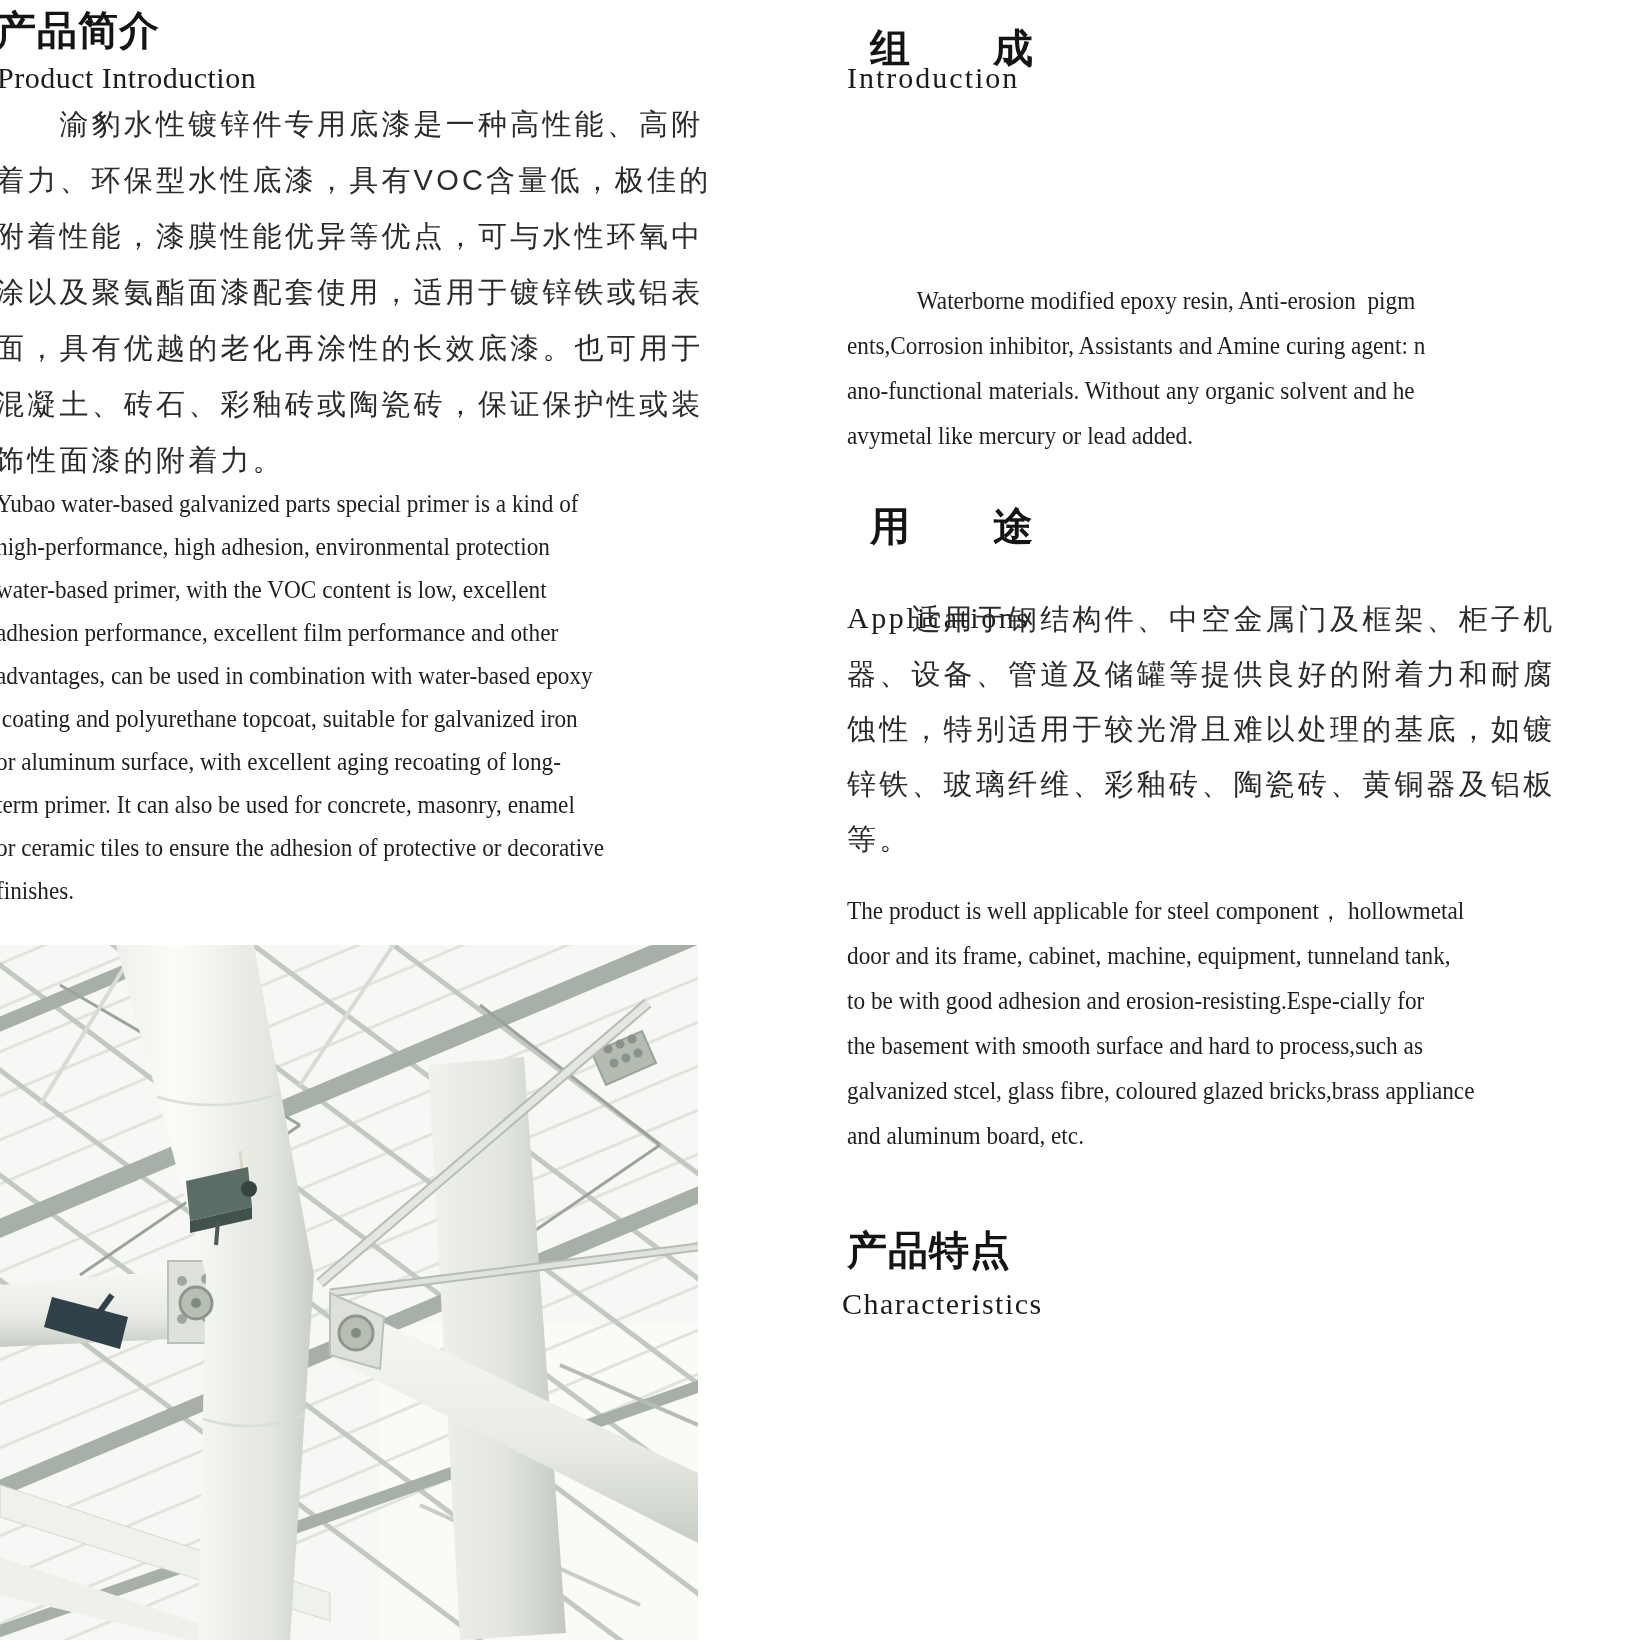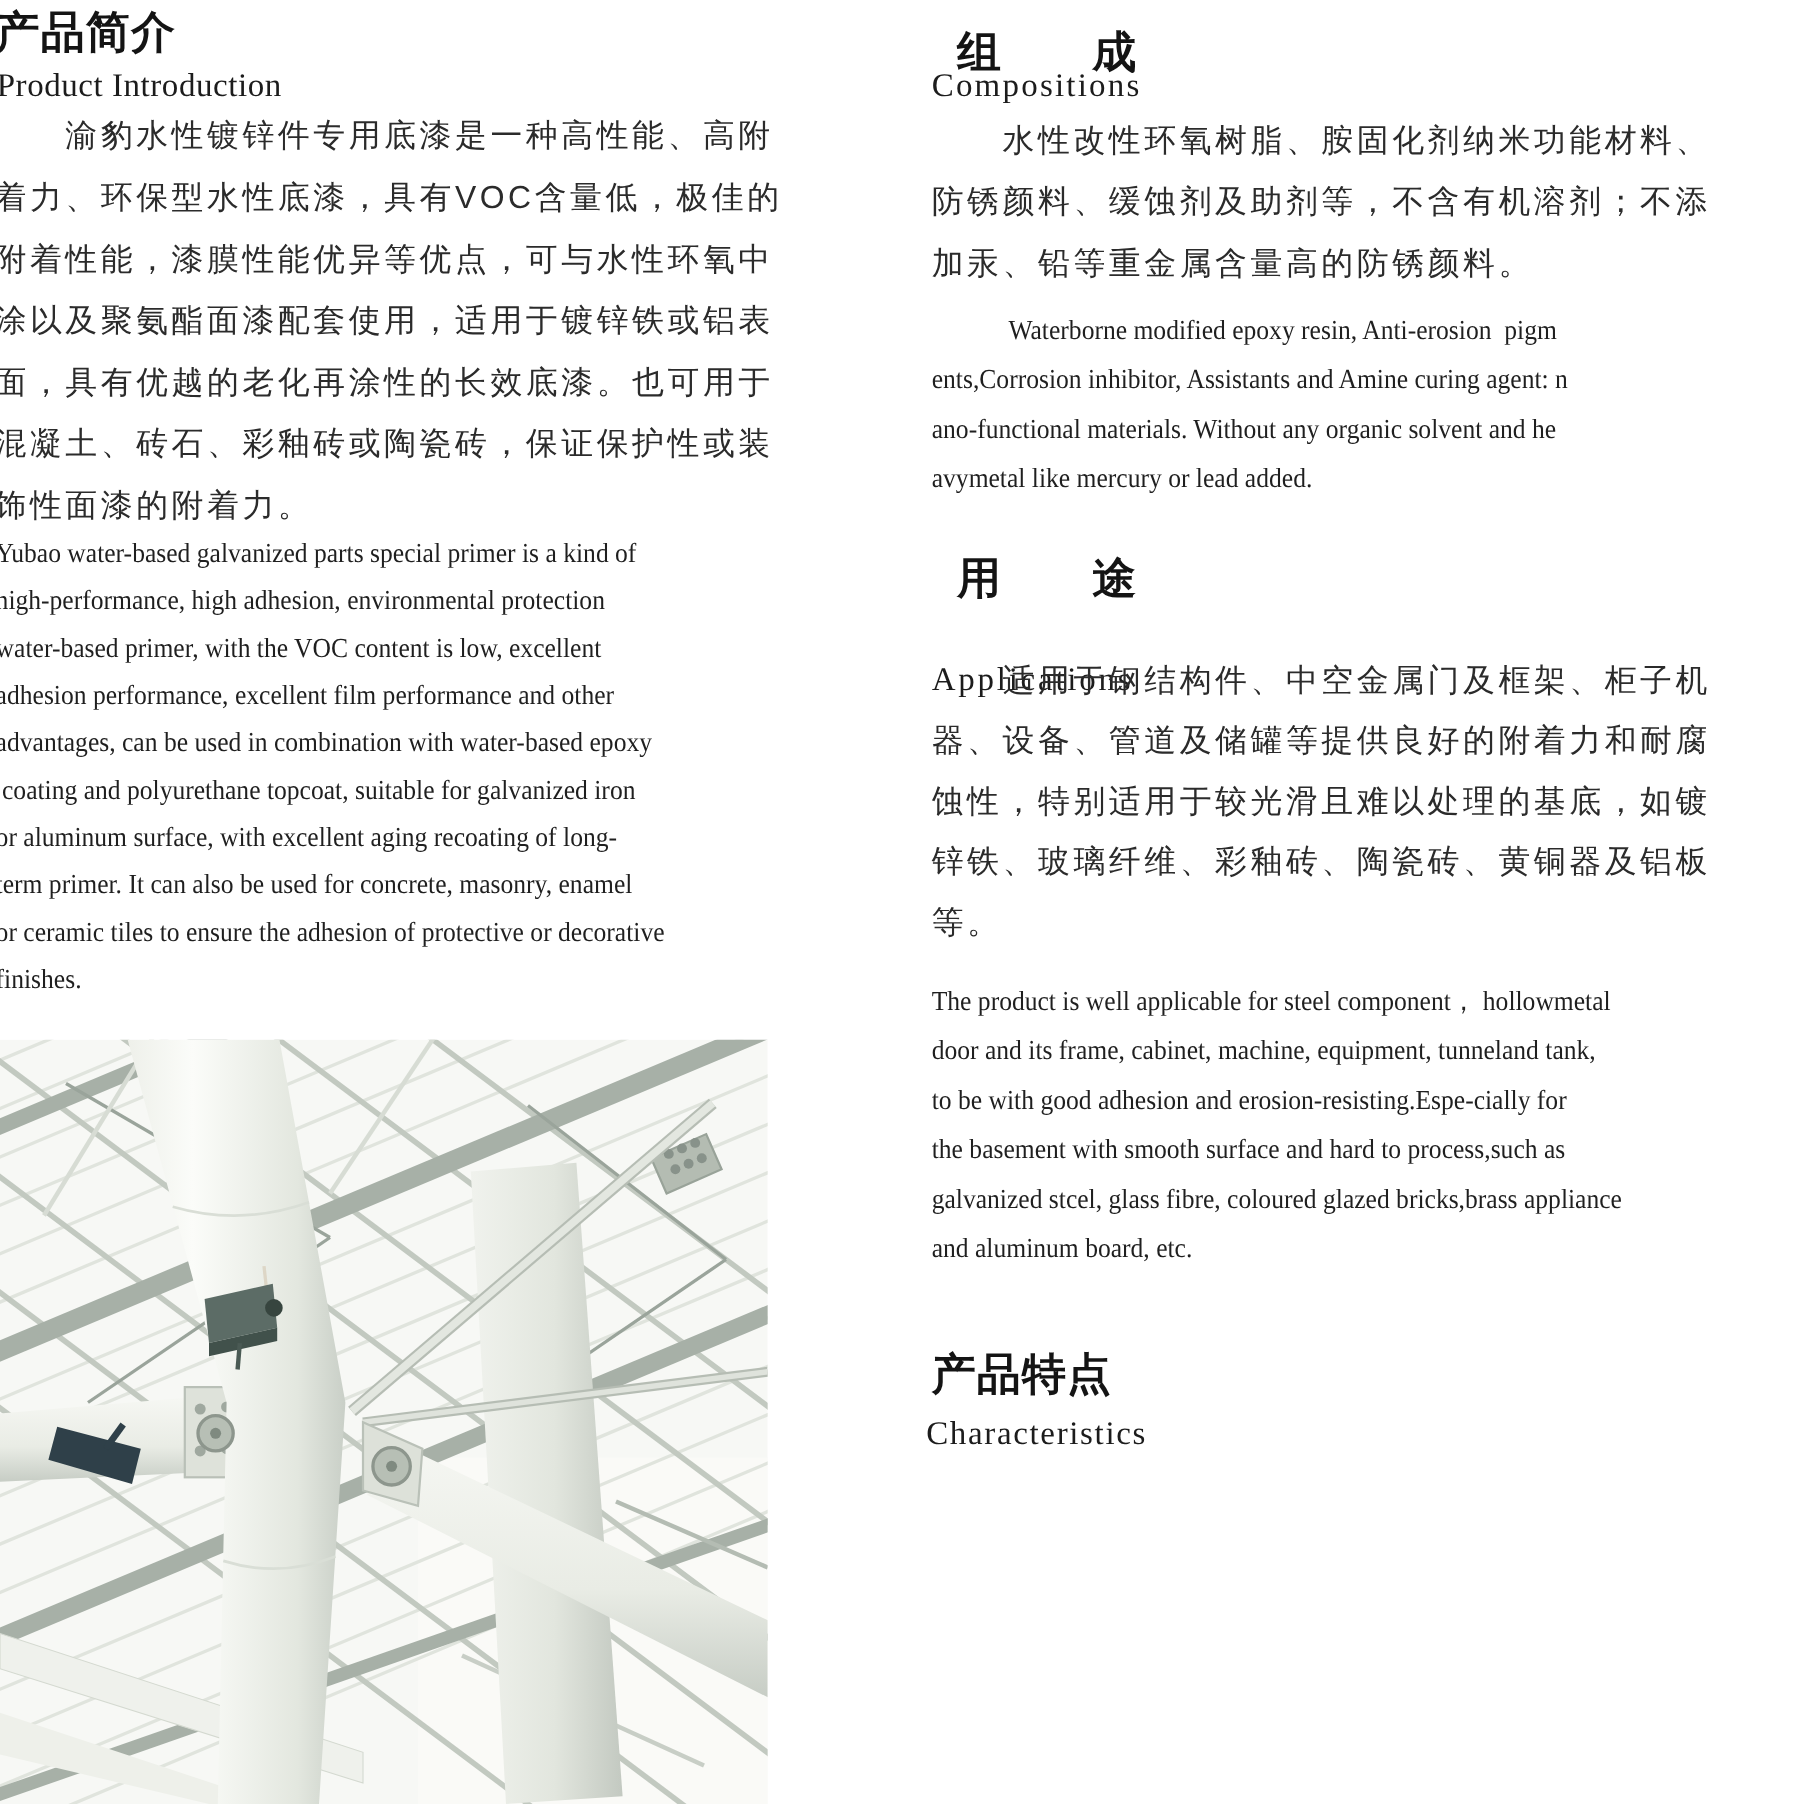--- a/index.html
+++ b/index.html
@@ -202,25 +202,22 @@
         <polygon points="186,236 248,222 252,262 190,276" fill="#5c6c66"></polygon>
         <polygon points="190,276 252,262 252,274 190,288" fill="#41514b"></polygon>
         <circle cx="249" cy="244" r="8" fill="#37453f"></circle>
         <line x1="218" y1="276" x2="216" y2="300" stroke="#4a5a54" stroke-width="4"></line>
       </g>
     </svg>
   </div>
 
   <div class="abs h-zh" style="left:870px; top:24px;">组　　成</div>
 
-  <div class="abs h-en" style="left:847px; top:60px; letter-spacing:2px;">Compositions</div>
-
-  <div class="abs zh-body" style="left:847px; top:100px; width:730px;">　　水性改性环氧树脂、胺固化剂纳米功能材料、
-防锈颜料、缓蚀剂及助剂等，不含有机溶剂；不添
-加汞、铅等重金属含量高的防锈颜料。</div>
+  <div class="abs h-en" style="left:847px; top:60px; letter-spacing:2px;">Introduction</div>
+
 
   <div class="abs en-body r" style="left:847px; top:278px; width:760px;">            Waterborne modified epoxy resin, Anti-erosion  pigm
 ents,Corrosion inhibitor, Assistants and Amine curing agent: n
 ano-functional materials. Without any organic solvent and he
 avymetal like mercury or lead added.</div>
 
   <div class="abs h-zh" style="left:870px; top:502px;">用　　途</div>
 
   <div class="abs h-en" style="left:847px; top:558px; letter-spacing:2.5px;margin-top:42px;">Applications</div>
 

